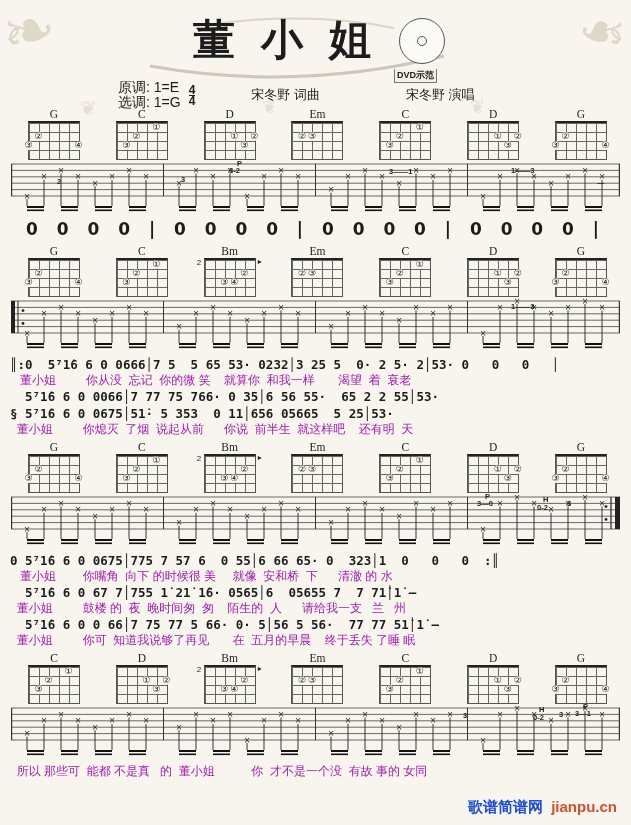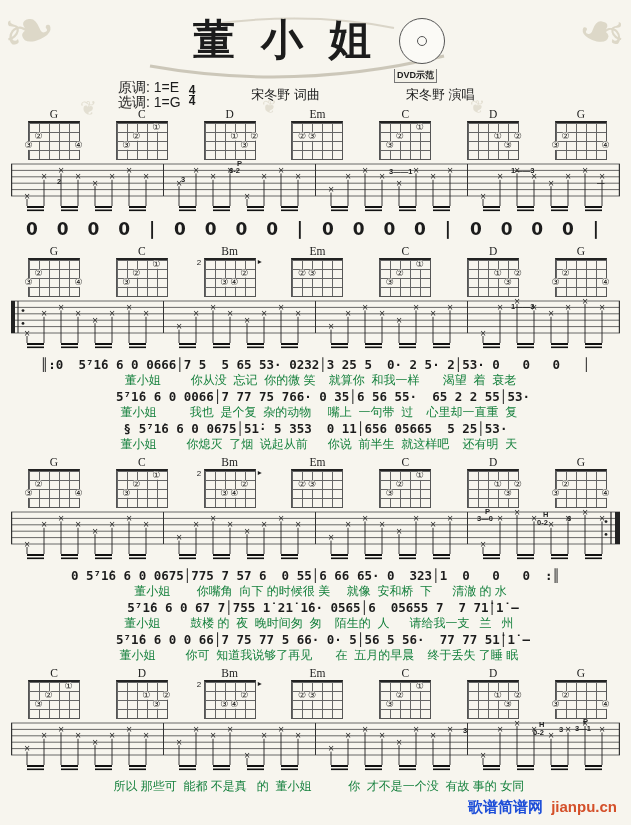--- a/index.html
+++ b/index.html
@@ -54,27 +54,27 @@
     background:#f7f5ee;border-radius:50%;
   }
   .chord-base{position:absolute;left:-8px;top:-2px;font-size:8px;}
   .chord-arrow{position:absolute;right:-7px;top:-3px;font-size:8px;}
 
   .staff-svg{display:block;margin:2px auto 0;}
 
   
   .zero-line{display:flex;justify-content:space-between;padding:0 22px 0 16px;font-weight:bold;font-size:17px;margin-top:1px;font-family:"DejaVu Sans",sans-serif;}
   .lines-block{margin-top:2px;}
-  .score-line{margin-bottom:1px;text-align:center;}
+  .score-line{margin-bottom:1px;}
   .notes{
     white-space:pre;font-family:"DejaVu Sans Mono","Liberation Mono",monospace;
     font-weight:bold;font-size:12.5px;line-height:16px;letter-spacing:0;
   }
   .lyrics{
-    white-space:pre;font-size:12px;line-height:15px;color:#15803d;
+    white-space:pre;font-size:12px;line-height:15px;color:#a21caf;
     font-family:"Liberation Sans",sans-serif;
   }
 
   
   .watermark{position:absolute;right:14px;bottom:8px;font-size:15px;font-weight:bold;white-space:nowrap;}
   .wm-site{color:#1d4ed8;}
   .wm-domain{color:#d4502a;margin-left:4px;}
 </style>
 </head>
 <body>
@@ -489,21 +489,20 @@
       </svg>
   </div>
 
   <div class="lines-block">
       <div class="score-line">
         <div class="notes">║:0  5⁷1̇6 6 0 0666│7 5  5 65 53· 0232│3 25 5  0· 2 5· 2│53· 0   0   0   │</div>
         <div class="lyrics">   董小姐         你从没  忘记  你的微 笑    就算你  和我一样       渴望  着  衰老</div>
       </div>
       <div class="score-line">
         <div class="notes">  5⁷1̇6 6 0 0066│7 77 75 766· 0 35│6 56 55·  65 2 2 55│53·</div>
-        <div class="lyrics">  董小姐          我也  是个复  杂的动物     嘴上  一句带  过    心里却一直重  复</div>
       </div>
       <div class="score-line">
         <div class="notes">§ 5⁷1̇6 6 0 0675│51̇· 5 353  0 11│656 05665  5 25│53·</div>
         <div class="lyrics">  董小姐         你熄灭  了烟  说起从前      你说  前半生  就这样吧    还有明  天</div>
       </div>
     </div>
 
   <div style="margin-top:4px;">
     <div class="chord-row">
         <div class="chord">

